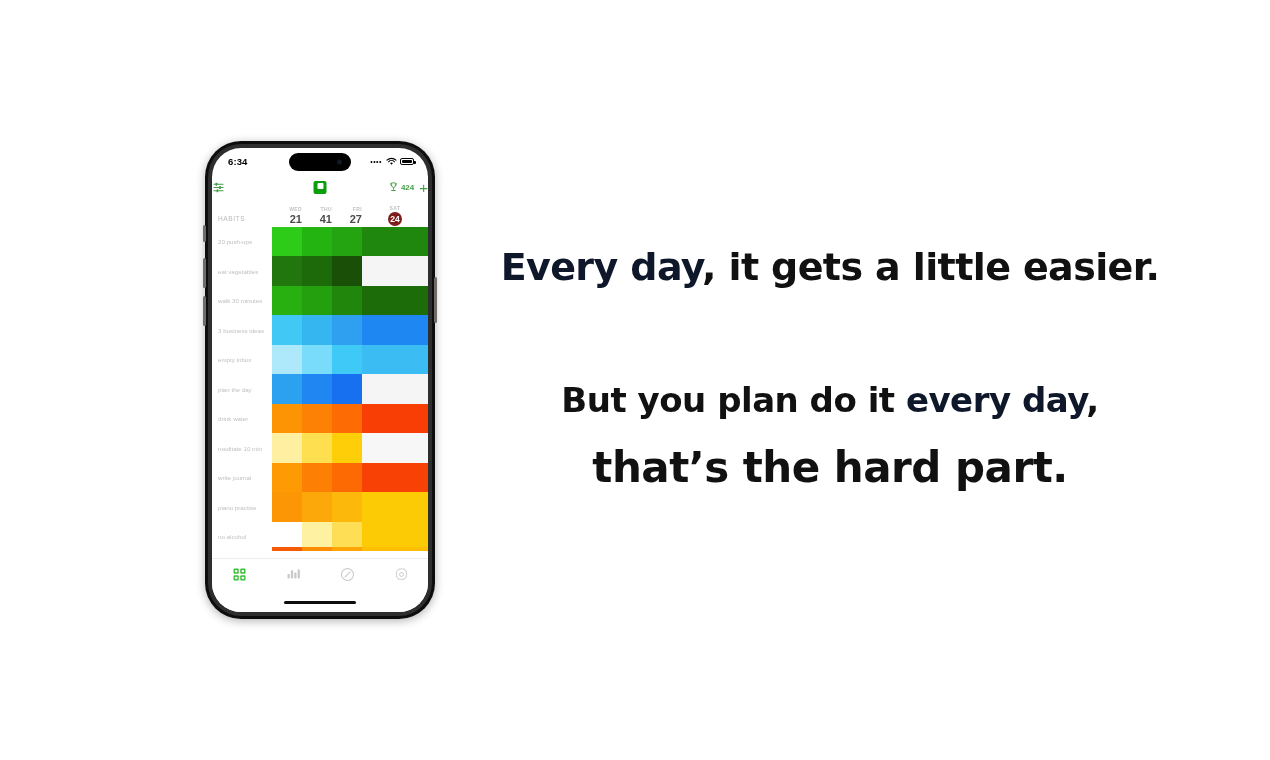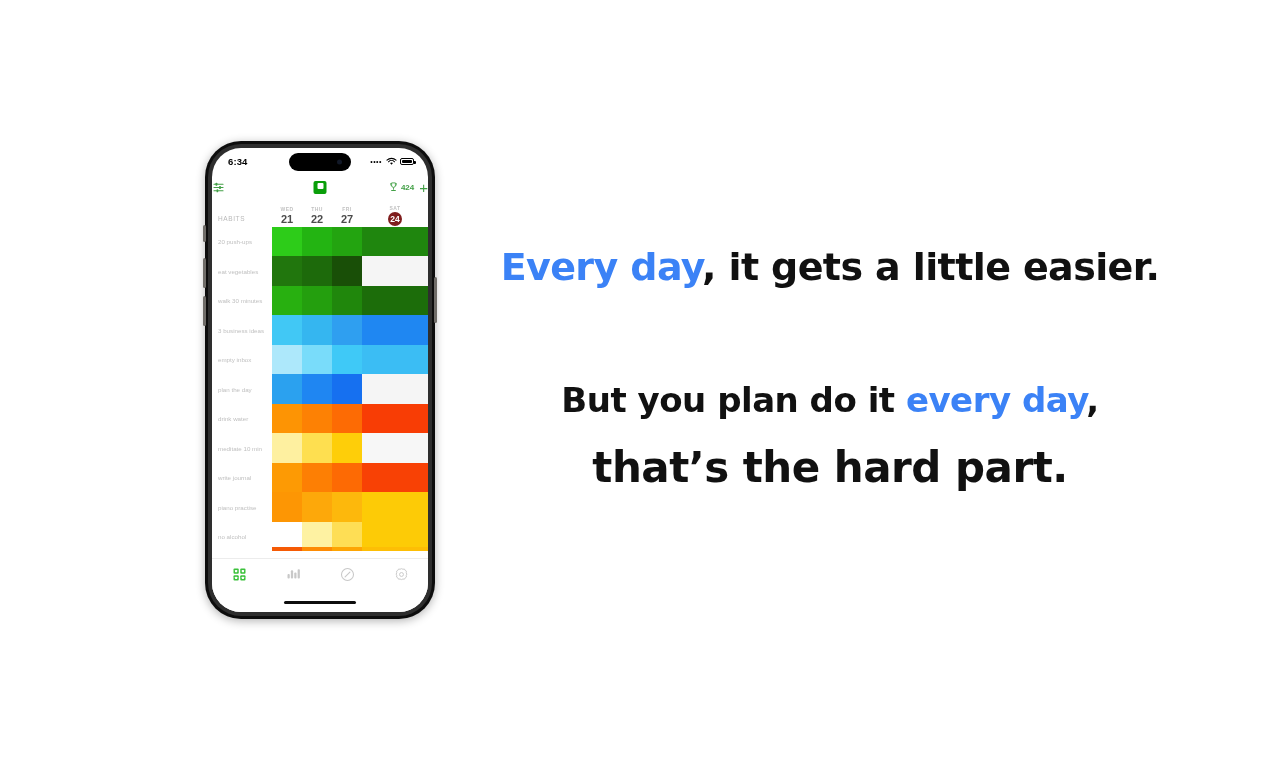--- a/index.html
+++ b/index.html
@@ -74,21 +74,21 @@
   .habits-label{
     width:60px;flex:0 0 60px;
     font-size:6.5px;color:#b9b9b9;letter-spacing:.6px;
     padding-left:6px;padding-bottom:5px;box-sizing:border-box;
   }
   .day-cols{flex:1;display:flex;align-items:flex-end;height:100%;}
   .day-col{
     display:flex;flex-direction:column;align-items:center;justify-content:flex-end;
     padding-bottom:1px;
   }
-  .day-col.c1,.day-col.c2,.day-col.c3{flex:0 0 30px;}
+  .day-col.c1,.day-col.c2,.day-col.c3{flex:0 0 30px;align-items:flex-end;}
   .day-col.c4{flex:1;}
   .dow{font-size:5px;color:#c2c2c2;letter-spacing:.4px;margin-bottom:1.5px;font-weight:bold;}
   .dnum{font-size:11px;color:#4b4b4b;font-weight:bold;line-height:13px;}
   .day-col.today .dnum{
     color:#fff;background:#7f1d1d;border-radius:50%;
     width:14px;height:14px;display:flex;align-items:center;justify-content:center;
     font-size:8.5px;line-height:1;
   }
   .day-col.today .dow{color:#c2c2c2;}
 
@@ -132,21 +132,21 @@
     letter-spacing:-.6px;line-height:54px;white-space:nowrap;
   }
   .quote-line-2{
     font-size:34px;font-weight:bold;color:#111111;
     letter-spacing:-.5px;line-height:48px;margin-top:82px;white-space:nowrap;
   }
   .quote-line-3{
     font-size:42px;font-weight:bold;color:#111111;
     letter-spacing:-.5px;line-height:48px;margin-top:20px;white-space:nowrap;
   }
-  .hl{color:#3b82f6;}
+  .hl{color:#0f172a;}
 </style>
 </head>
 <body>
 
 <div id="phone-mockup">
   <div class="phone-frame">
     <div class="phone-frame-inner"></div>
 
     <div class="btn-silence"></div>
     <div class="btn-vol-up"></div>
@@ -210,21 +210,21 @@
 
       <div class="date-header">
         <div class="habits-label">HABITS</div>
         <div class="day-cols" id="day-cols">
             <div class="day-col c1">
               <div class="dow">WED</div>
               <div class="dnum">21</div>
             </div>
             <div class="day-col c2">
               <div class="dow">THU</div>
-              <div class="dnum">22</div>
+              <div class="dnum">41</div>
             </div>
             <div class="day-col c3">
               <div class="dow">FRI</div>
               <div class="dnum">27</div>
             </div>
             <div class="day-col c4 today">
               <div class="dow">SAT</div>
               <div class="dnum">24</div>
             </div>
           </div>

